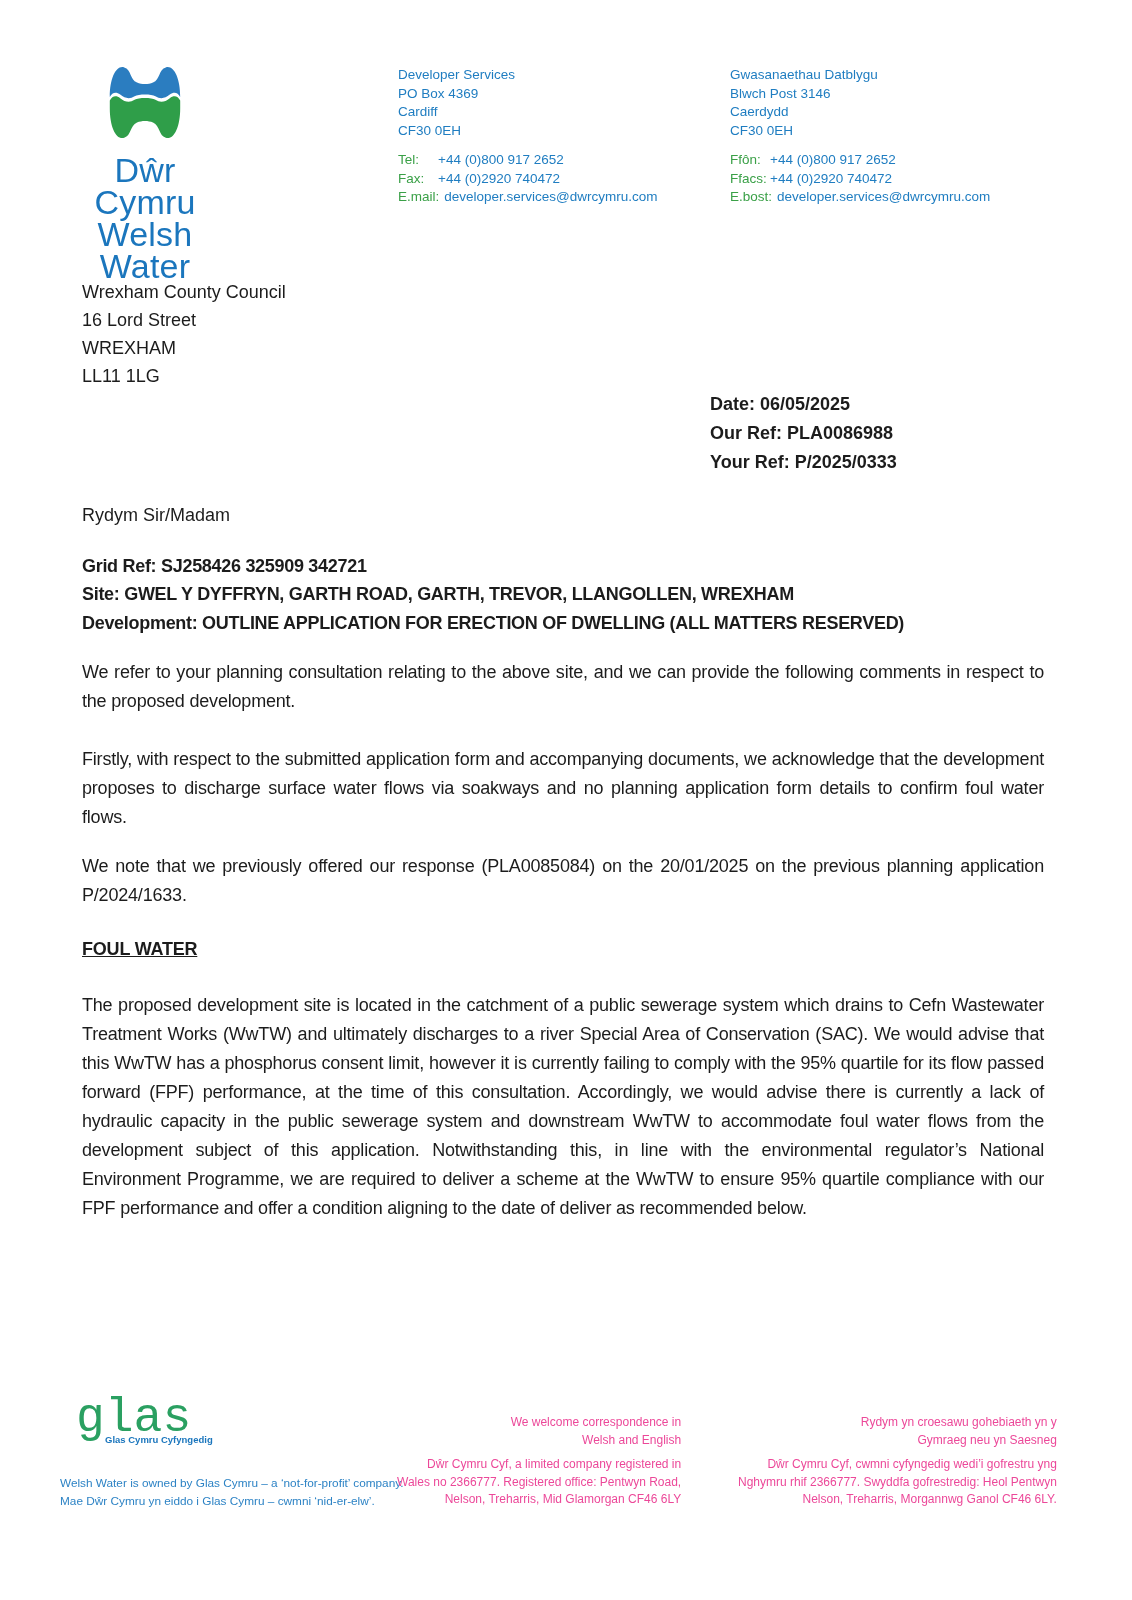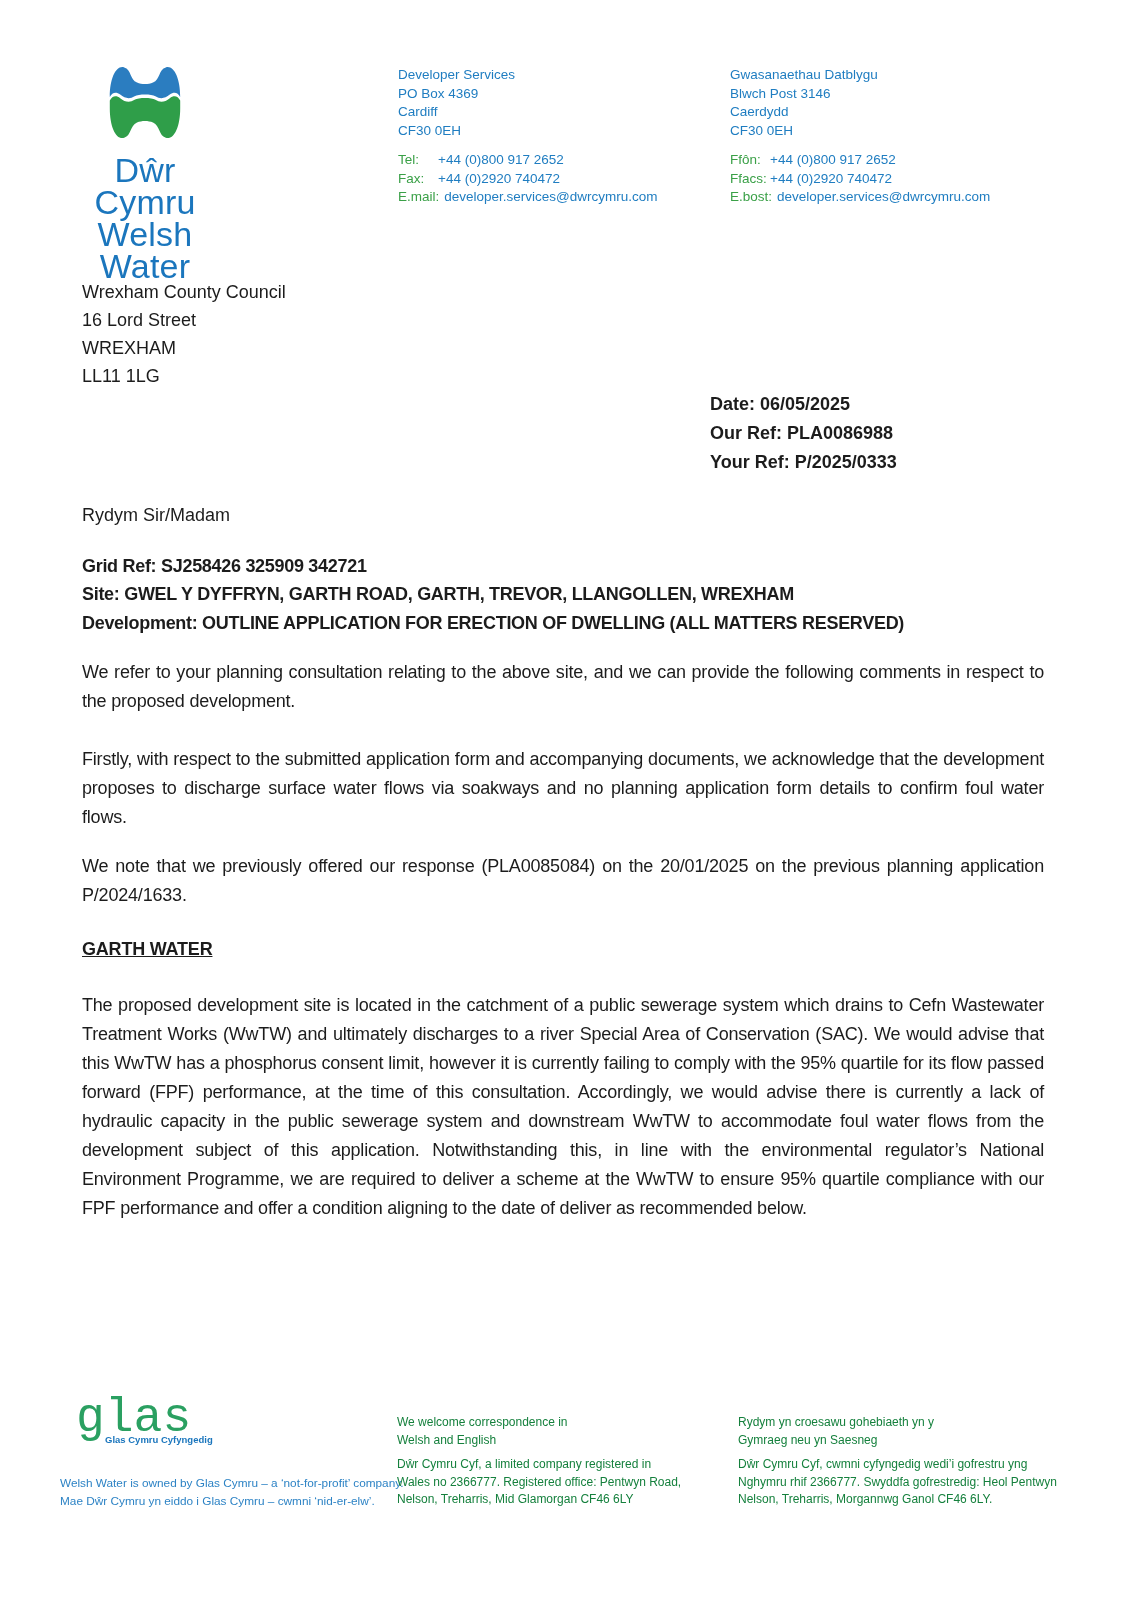--- a/index.html
+++ b/index.html
@@ -31,21 +31,21 @@
   .p2{top:745px;}
   .p3{top:852px;}
   .section-heading{position:absolute;left:82px;top:939px;font-size:18px;font-weight:bold;
                    text-decoration:underline;letter-spacing:-0.2px;}
   .p4{top:991px;}
   
   .glas-block{position:absolute;left:76px;top:1396px;}
   .glas-word{font-family:Liberation Mono, monospace;color:#2aa061;font-size:48px;line-height:44px;}
   .glas-sub{margin-left:29px;margin-top:-6px;color:#1b76bd;font-size:9.5px;font-weight:bold;}
   .foot-note{position:absolute;left:60px;top:1474px;font-size:11.8px;line-height:18px;color:#2d83c5;}
-  .foot-col{position:absolute;top:1414px;font-size:12px;line-height:17.5px;color:#15803d;}
+  .foot-col{position:absolute;top:1414px;font-size:12px;line-height:17.5px;color:#ec4899;text-align:right;}
   .foot-col.mid{left:397px;}
   .foot-col.right{left:738px;}
   .foot-company{margin-top:7px;}
 </style>
 </head>
 <body>
 
 <div class="page">
 
   <div class="logo-block">
@@ -107,21 +107,21 @@
   <div class="subject">
     <div>Grid Ref: SJ258426 325909 342721</div>
     <div>Site: GWEL Y DYFFRYN, GARTH ROAD, GARTH, TREVOR, LLANGOLLEN, WREXHAM</div>
     <div>Development: OUTLINE APPLICATION FOR ERECTION OF DWELLING (ALL MATTERS RESERVED)</div>
   </div>
 
   <div class="bodytext p1">We refer to your planning consultation relating to the above site, and we can provide the following comments in respect to the proposed development.</div>
   <div class="bodytext p2">Firstly, with respect to the submitted application form and accompanying documents, we acknowledge that the development proposes to discharge surface water flows via soakways and no planning application form details to confirm foul water flows.</div>
   <div class="bodytext p3">We note that we previously offered our response (PLA0085084) on the 20/01/2025 on the previous planning application P/2024/1633.</div>
 
-  <div class="section-heading">GARTH WATER</div>
+  <div class="section-heading">FOUL WATER</div>
 
   <div class="bodytext p4">The proposed development site is located in the catchment of a public sewerage system which drains to Cefn Wastewater Treatment Works (WwTW) and ultimately discharges to a river Special Area of Conservation (SAC). We would advise that this WwTW has a phosphorus consent limit, however it is currently failing to comply with the 95% quartile for its flow passed forward (FPF) performance, at the time of this consultation. Accordingly, we would advise there is currently a lack of hydraulic capacity in the public sewerage system and downstream WwTW to accommodate foul water flows from the development subject of this application. Notwithstanding this, in line with the environmental regulator’s National Environment Programme, we are required to deliver a scheme at the WwTW to ensure 95% quartile compliance with our FPF performance and offer a condition aligning to the date of deliver as recommended below.</div>
 
   <div class="glas-block">
     <div class="glas-word">glas</div>
     <div class="glas-sub">Glas Cymru Cyfyngedig</div>
   </div>
 
   <div class="foot-note">
     <div>Welsh Water is owned by Glas Cymru – a ‘not-for-profit’ company.</div>

